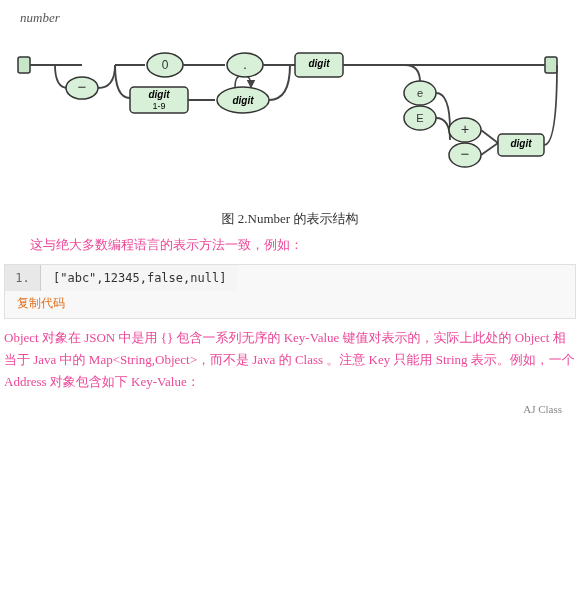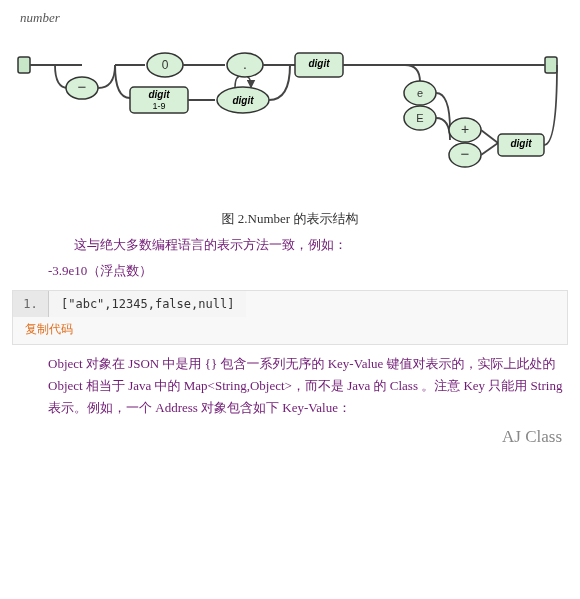--- a/index.html
+++ b/index.html
@@ -29,37 +29,36 @@
     }
 
     .diagram-svg-wrap {
       width: 100%;
       height: 165px;
       position: relative;
     }
 
     
     .content-area {
-      padding: 0 12px;
+      padding: 0 4px;
     }
 
     .figure-caption {
       text-align: center;
       font-size: 13px;
       color: #333;
       margin: 10px 0 6px 0;
     }
 
     .paragraph {
       font-size: 13px;
       line-height: 1.7;
-      color: #701a75;
+      color: #ec4899;
       margin-bottom: 4px;
       text-indent: 2em;
-      margin-left: 36px;
     }
 
     .paragraph.no-indent {
       text-indent: 0;
     }
 
     .code-block {
       background: #f8f8f8;
       border: 1px solid #e0e0e0;
       margin: 8px 0;
@@ -97,21 +96,21 @@
       cursor: pointer;
       font-size: 12px;
       padding: 4px 12px 6px 12px;
       display: block;
       background: #f8f8f8;
       border: none;
       text-align: center;
     }
 
     .footer-text {
-      font-size: 17px;
+      font-size: 11px;
       color: #888;
       text-align: left;
       padding: 4px 8px;
     }
   </style>
 </head>
 <body>
 
 <div class="diagram-container">
   <div class="diagram-title">number</div>
@@ -283,23 +282,20 @@
   </div>
 </div>
 
 <div class="content-area">
   <div class="figure-caption">图 2.Number 的表示结构</div>
 
   <p class="paragraph">
     <span>这与绝大多数编程语言的表示方法一致，例如：</span>
   </p>
 
-  <p class="paragraph no-indent">
-    <span>-3.9e10（浮点数）</span>
-  </p>
 
 
 
   <div class="code-block">
     <div class="code-line">
       <div class="line-number">1.</div>
       <div class="code-content">["abc",12345,false,null]</div>
     </div>
     <button class="copy-btn">复制代码</button>
   </div>

